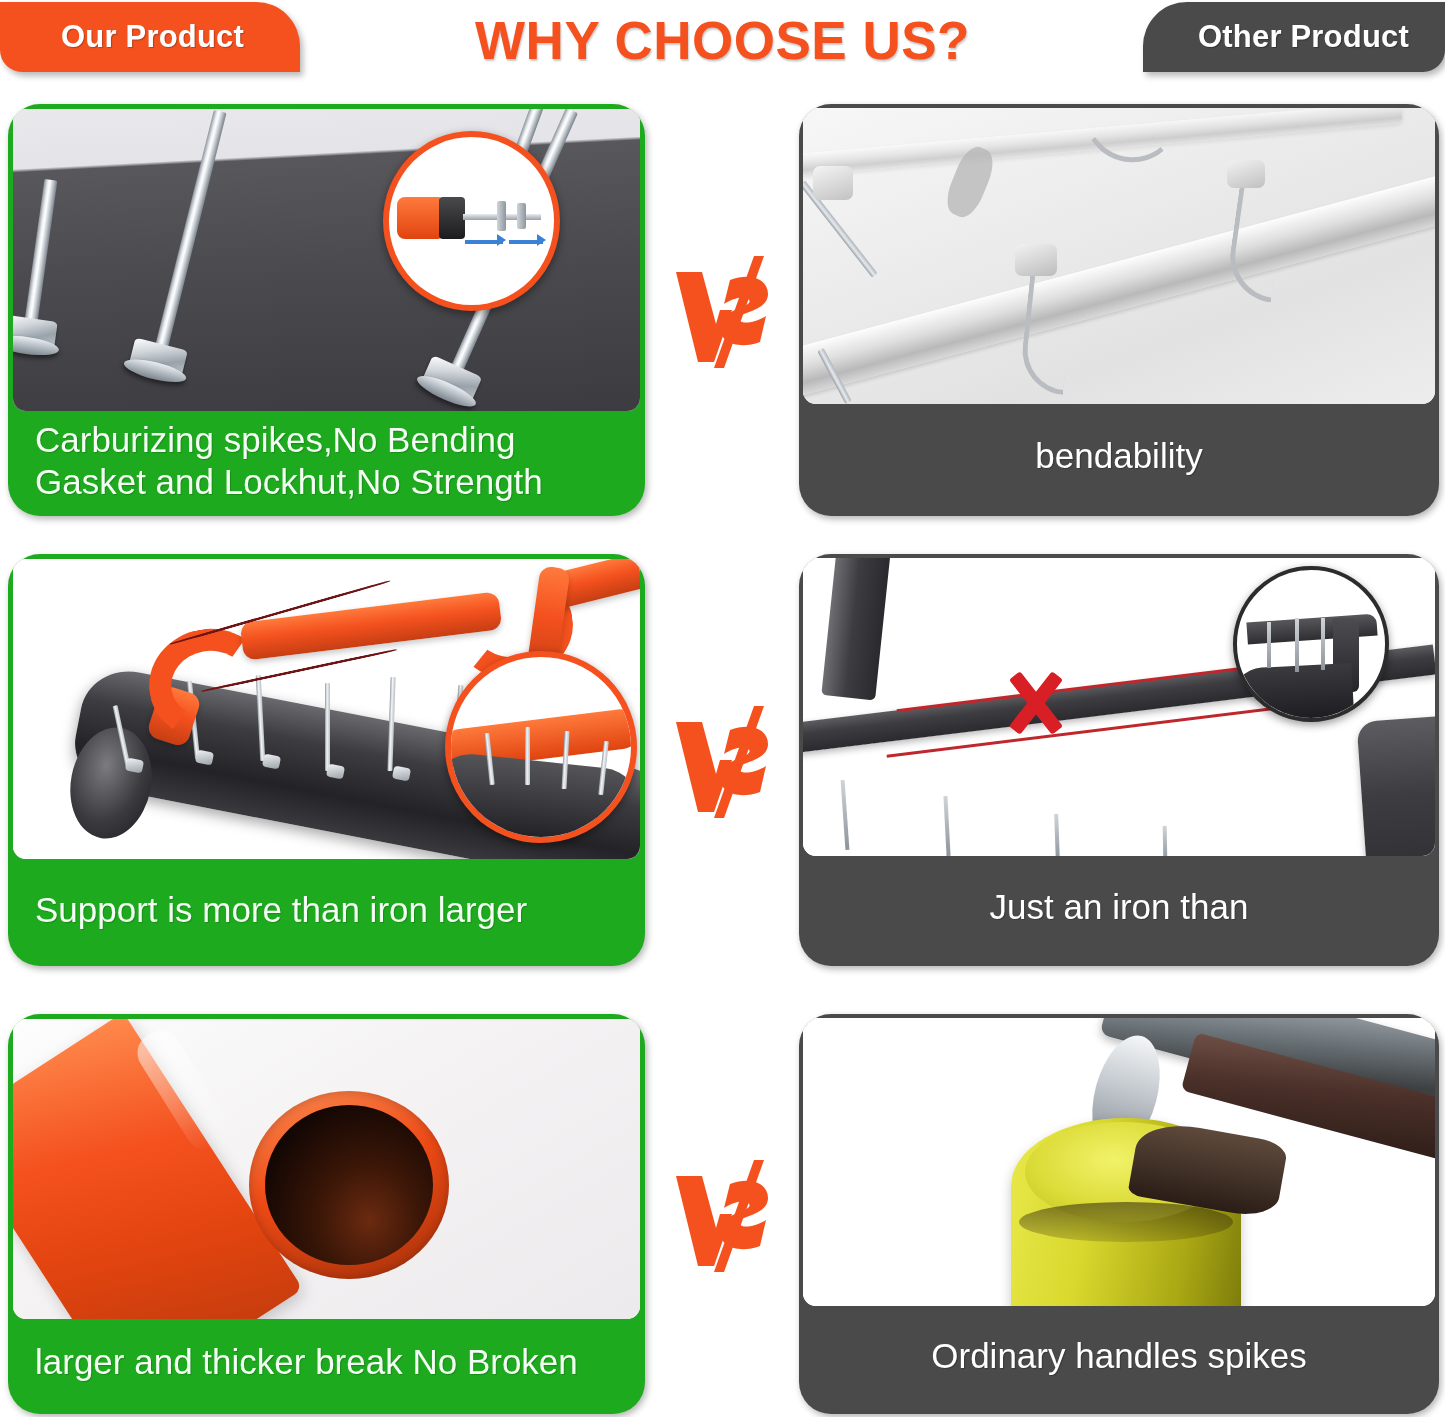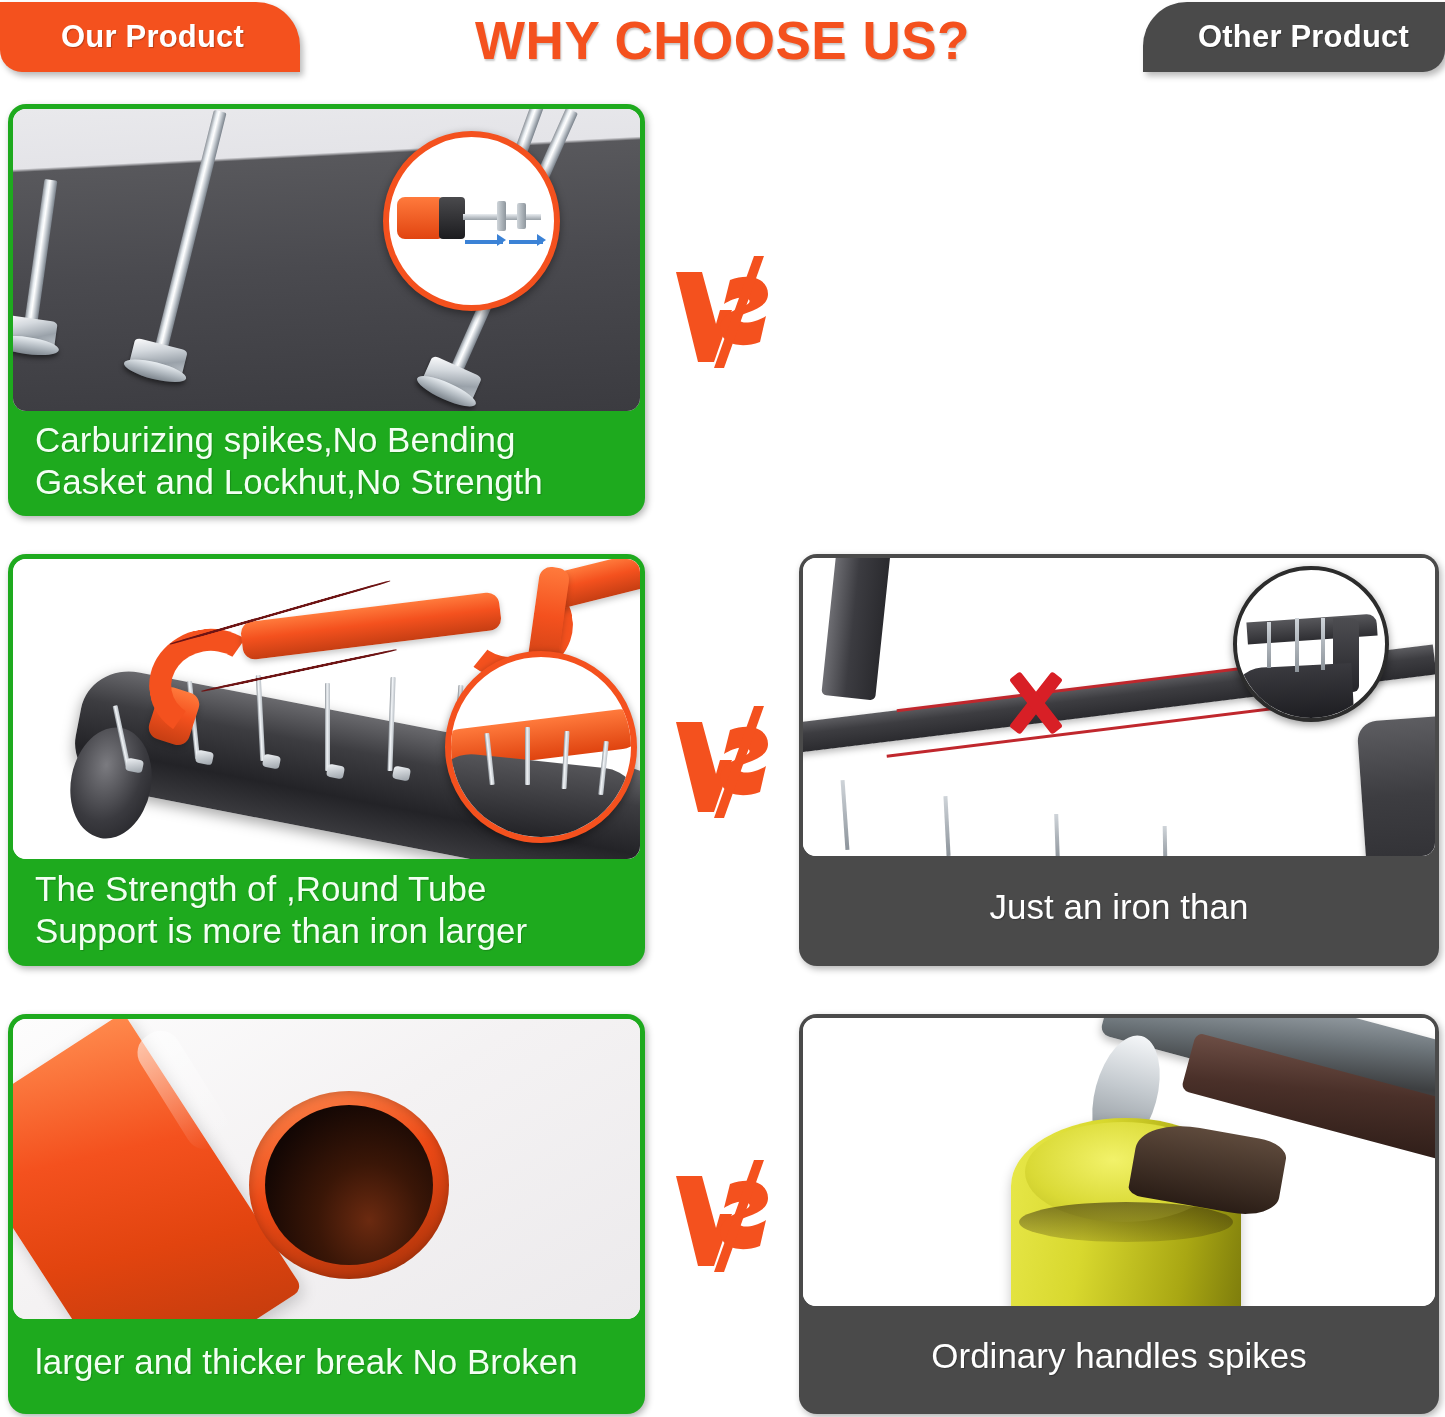--- a/index.html
+++ b/index.html
@@ -79,21 +79,21 @@
     left: 0;
     width: 1445px;
   }
   #row-0 { top: 104px;  height: 412px; }
   #row-1 { top: 554px;  height: 412px; }
   #row-2 { top: 1014px; height: 400px; }
 
   .panel {
     position: absolute;
     top: 0;
-    border-radius: 18px;
+    border-radius: 32px;
     overflow: hidden;
     box-shadow: 2px 3px 7px rgba(0,0,0,0.30);
     display: flex;
     flex-direction: column;
   }
   .panel-left  { left: 8px;  width: 637px; height: 100%; background: #1EAA1E; padding: 5px 5px 0 5px; box-sizing: border-box; }
   .panel-right { left: 799px; width: 640px; height: 100%; background: #4A4A4A; padding: 4px 4px 0 4px; box-sizing: border-box; }
 
   .photo {
     position: relative;
@@ -400,20 +400,41 @@
   <div class="vs-badge">
     <svg width="112" height="120" viewBox="0 0 112 120">
       <g fill="#F4511E">
         <polygon points="8,22 34,22 48,74 52,60 64,60 46,112 30,112"></polygon>
         <path d="M62,30 C84,22 100,30 100,44 C100,56 86,60 76,64 C70,66 68,70 74,72 C80,74 92,70 98,66 L92,92 C70,100 52,92 52,78 C52,66 66,60 76,56 C82,54 84,50 78,48 C72,46 62,50 56,54 Z"></path>
         <polygon points="86,6 96,6 56,118 46,118"></polygon>
       </g>
     </svg>
   </div>
 
+  <div class="panel panel-right">
+    <div class="photo" style="height:296px">
+      <div class="art">
+        <div class="r1r-bg"></div>
+        <div class="pale-bar" style="left:-30px; top:150px; width:720px; height:48px; transform:rotate(-15deg);"></div>
+        <div class="pale-bar" style="left:-20px; top:20px; width:620px; height:22px; transform:rotate(-5deg); opacity:.6;"></div>
+        <div class="straight-spike" style="left:32px; top:62px; width:7px; height:118px; transform:rotate(-38deg);"></div>
+        <div class="bent-spike" style="left:222px; top:150px; width:40px; height:130px; transform:rotate(6deg);"></div>
+        <div class="bent-spike" style="left:430px; top:62px; width:42px; height:125px; transform:rotate(8deg);"></div>
+        <div class="bent-spike" style="left:300px; top:10px; width:44px; height:50px; transform:rotate(-40deg);"></div>
+        <div class="straight-spike" style="left:28px; top:238px; width:7px; height:60px; transform:rotate(-28deg);"></div>
+        <div style="position:absolute;left:10px;top:58px;width:40px;height:34px;border-radius:7px;background:linear-gradient(160deg,#f4f4f4,#c2c2c2);"></div>
+        <div style="position:absolute;left:212px;top:136px;width:42px;height:32px;border-radius:7px;background:linear-gradient(160deg,#f2f2f2,#bcbcbc);"></div>
+        <div style="position:absolute;left:424px;top:52px;width:38px;height:28px;border-radius:7px;background:linear-gradient(160deg,#f2f2f2,#c0c0c0);"></div>
+        <div style="position:absolute;left:150px;top:38px;width:34px;height:72px;border-radius:40%;background:#b5b5b5;transform:rotate(22deg);opacity:.75;"></div>
+      </div>
+    </div>
+    <div class="caption caption-right" style="flex:1">
+      <span>bendability</span>
+    </div>
+  </div>
 </div>
 
 <div class="row" id="row-1">
 
   <div class="panel panel-left">
     <div class="photo" style="height:300px">
       <div class="art">
         <div class="r2l-bg"></div>
 
         <div class="roller" style="left:60px; top:160px; width:600px; height:120px; transform:rotate(11deg);"></div>
@@ -451,21 +472,20 @@
           <div style="position:absolute;left:-20px;top:104px;width:210px;height:76px;background:linear-gradient(180deg,#555559,#232327);border-radius:40px 40px 0 0;transform:rotate(6deg);"></div>
           <div class="needle" style="left:36px;top:76px;height:52px;transform:rotate(-6deg);"></div>
           <div class="needle" style="left:74px;top:70px;height:58px;"></div>
           <div class="needle" style="left:112px;top:74px;height:58px;transform:rotate(3deg);"></div>
           <div class="needle" style="left:150px;top:84px;height:54px;transform:rotate(6deg);"></div>
         </div>
       </div>
     </div>
     <div class="caption caption-left" style="flex:1">
       <div>
-        <div>The Strength of ,Round Tube</div>
         <div>Support is more than iron larger</div>
       </div>
     </div>
   </div>
 
   <div class="vs-badge">
     <svg width="112" height="120" viewBox="0 0 112 120">
       <g fill="#F4511E">
         <polygon points="8,22 34,22 48,74 52,60 64,60 46,112 30,112"></polygon>
         <path d="M62,30 C84,22 100,30 100,44 C100,56 86,60 76,64 C70,66 68,70 74,72 C80,74 92,70 98,66 L92,92 C70,100 52,92 52,78 C52,66 66,60 76,56 C82,54 84,50 78,48 C72,46 62,50 56,54 Z"></path>

